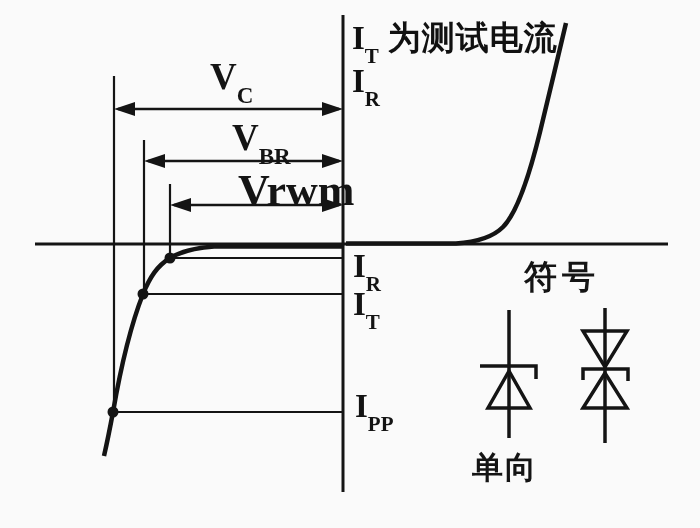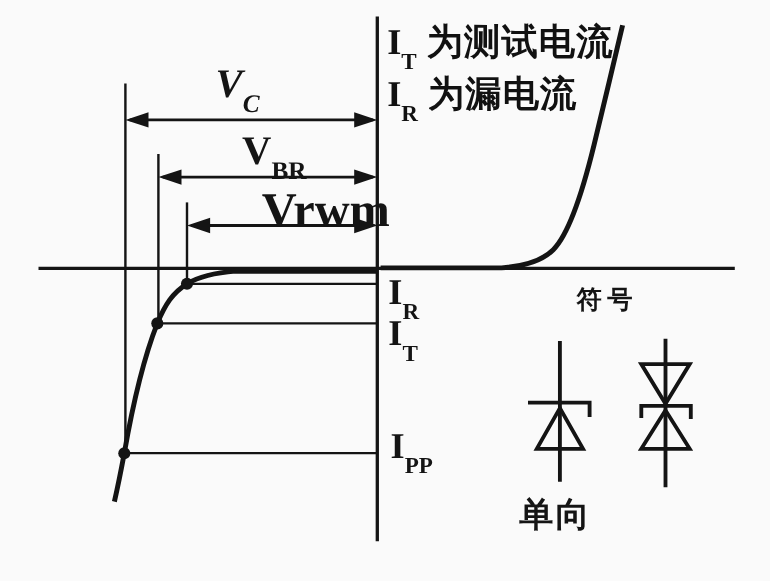--- a/index.html
+++ b/index.html
@@ -28,21 +28,21 @@
   .note {
     position: absolute;
     display: flex;
     align-items: baseline;
     white-space: nowrap;
   }
   .note-sym { font-size: 33px; font-weight: bold; }
   .note-sym sub { font-size: 21px; position: relative; top: 6px; }
   .note-text { font-size: 33px; font-weight: 600; margin-left: 9px; letter-spacing: 1px; }
   .cjk { font-weight: 600; letter-spacing: 2px; }
-  .symbol-title { font-size: 23px; letter-spacing: 5px; }
+  .symbol-title { font-size: 33px; letter-spacing: 5px; }
   .symbol-caption { font-size: 31px; }
 </style>
 </head>
 <body>
 
 <div id="stage">
 
   <svg id="artwork" width="700" height="528" viewBox="0 0 700 528">
     <g stroke="#141414" fill="none" stroke-linecap="butt">
 
@@ -94,25 +94,24 @@
       </g>
     </g>
   </svg>
 
   <div class="note" style="left:352px; top:16px;">
     <span class="note-sym"><span>I</span><sub>T</sub></span>
     <span class="note-text">为测试电流</span>
   </div>
   <div class="note" style="left:352px; top:63px;">
     <span class="note-sym"><span>I</span><sub>R</sub></span>
-    <span class="note-text">为漏电流</span>
   </div>
 
-  <div class="label v-label" style="left:196px; top:58px;font-style:italic;"><span>V</span><sub>C</sub></div>
-  <div class="label v-label" style="left:220px; top:119px;font-family:Liberation Serif, serif;"><span>V</span><sub>BR</sub></div>
+  <div class="label v-label" style="left:210px; top:58px;"><span>V</span><sub>C</sub></div>
+  <div class="label v-label" style="left:232px; top:119px;font-family:Liberation Serif, serif;"><span>V</span><sub>BR</sub></div>
   <div class="label vrwm" style="left:238px; top:169px;"><span>Vrwm</span></div>
 
   <div class="label i-label" style="left:353px; top:250px;"><span>I</span><sub>R</sub></div>
   <div class="label i-label" style="left:353px; top:288px;"><span>I</span><sub>T</sub></div>
   <div class="label i-label" style="left:355px; top:390px;text-align:center;"><span>I</span><sub>PP</sub></div>
 
   <div class="label cjk symbol-title" style="left:524px; top:261px;">符号</div>
   <div class="label cjk symbol-caption" style="left:472px; top:452px;text-align:center;">单向</div>
 
 </div>

